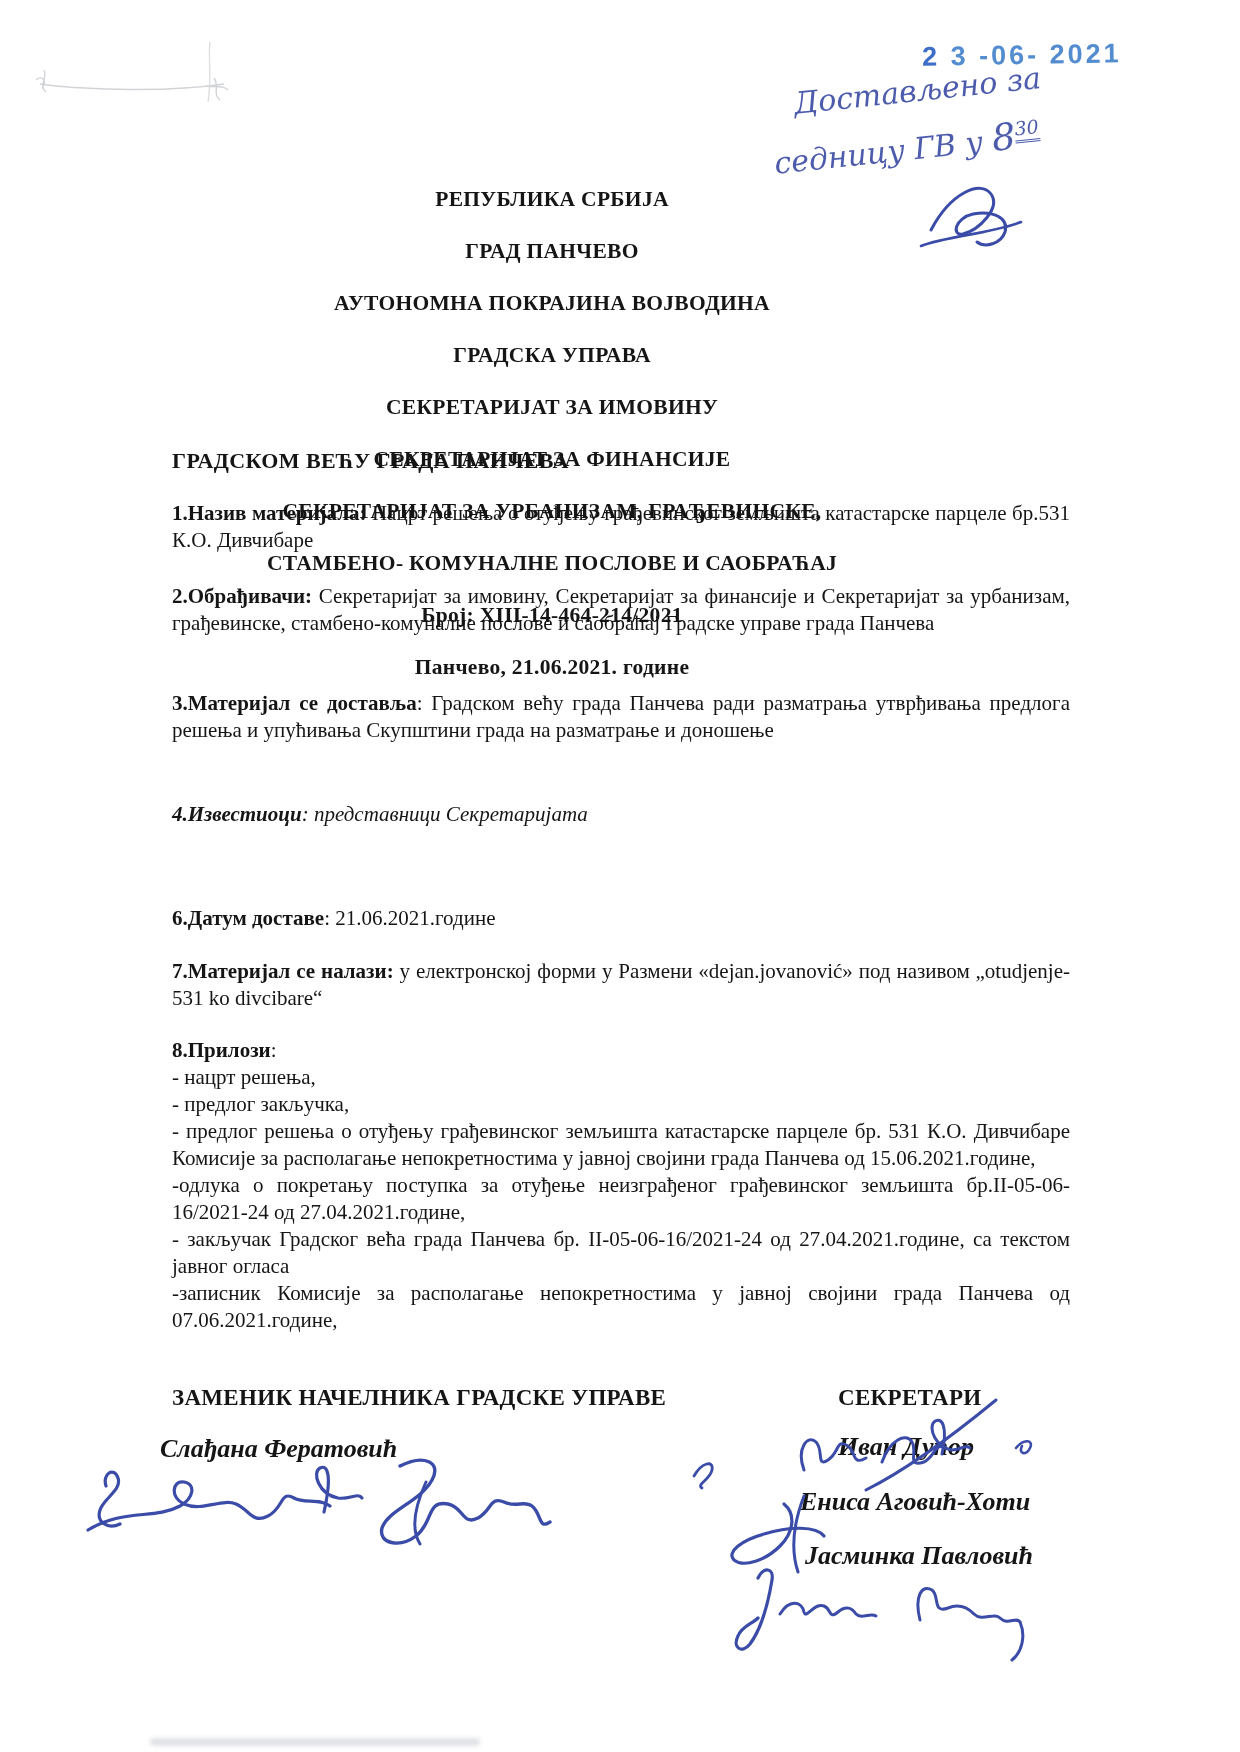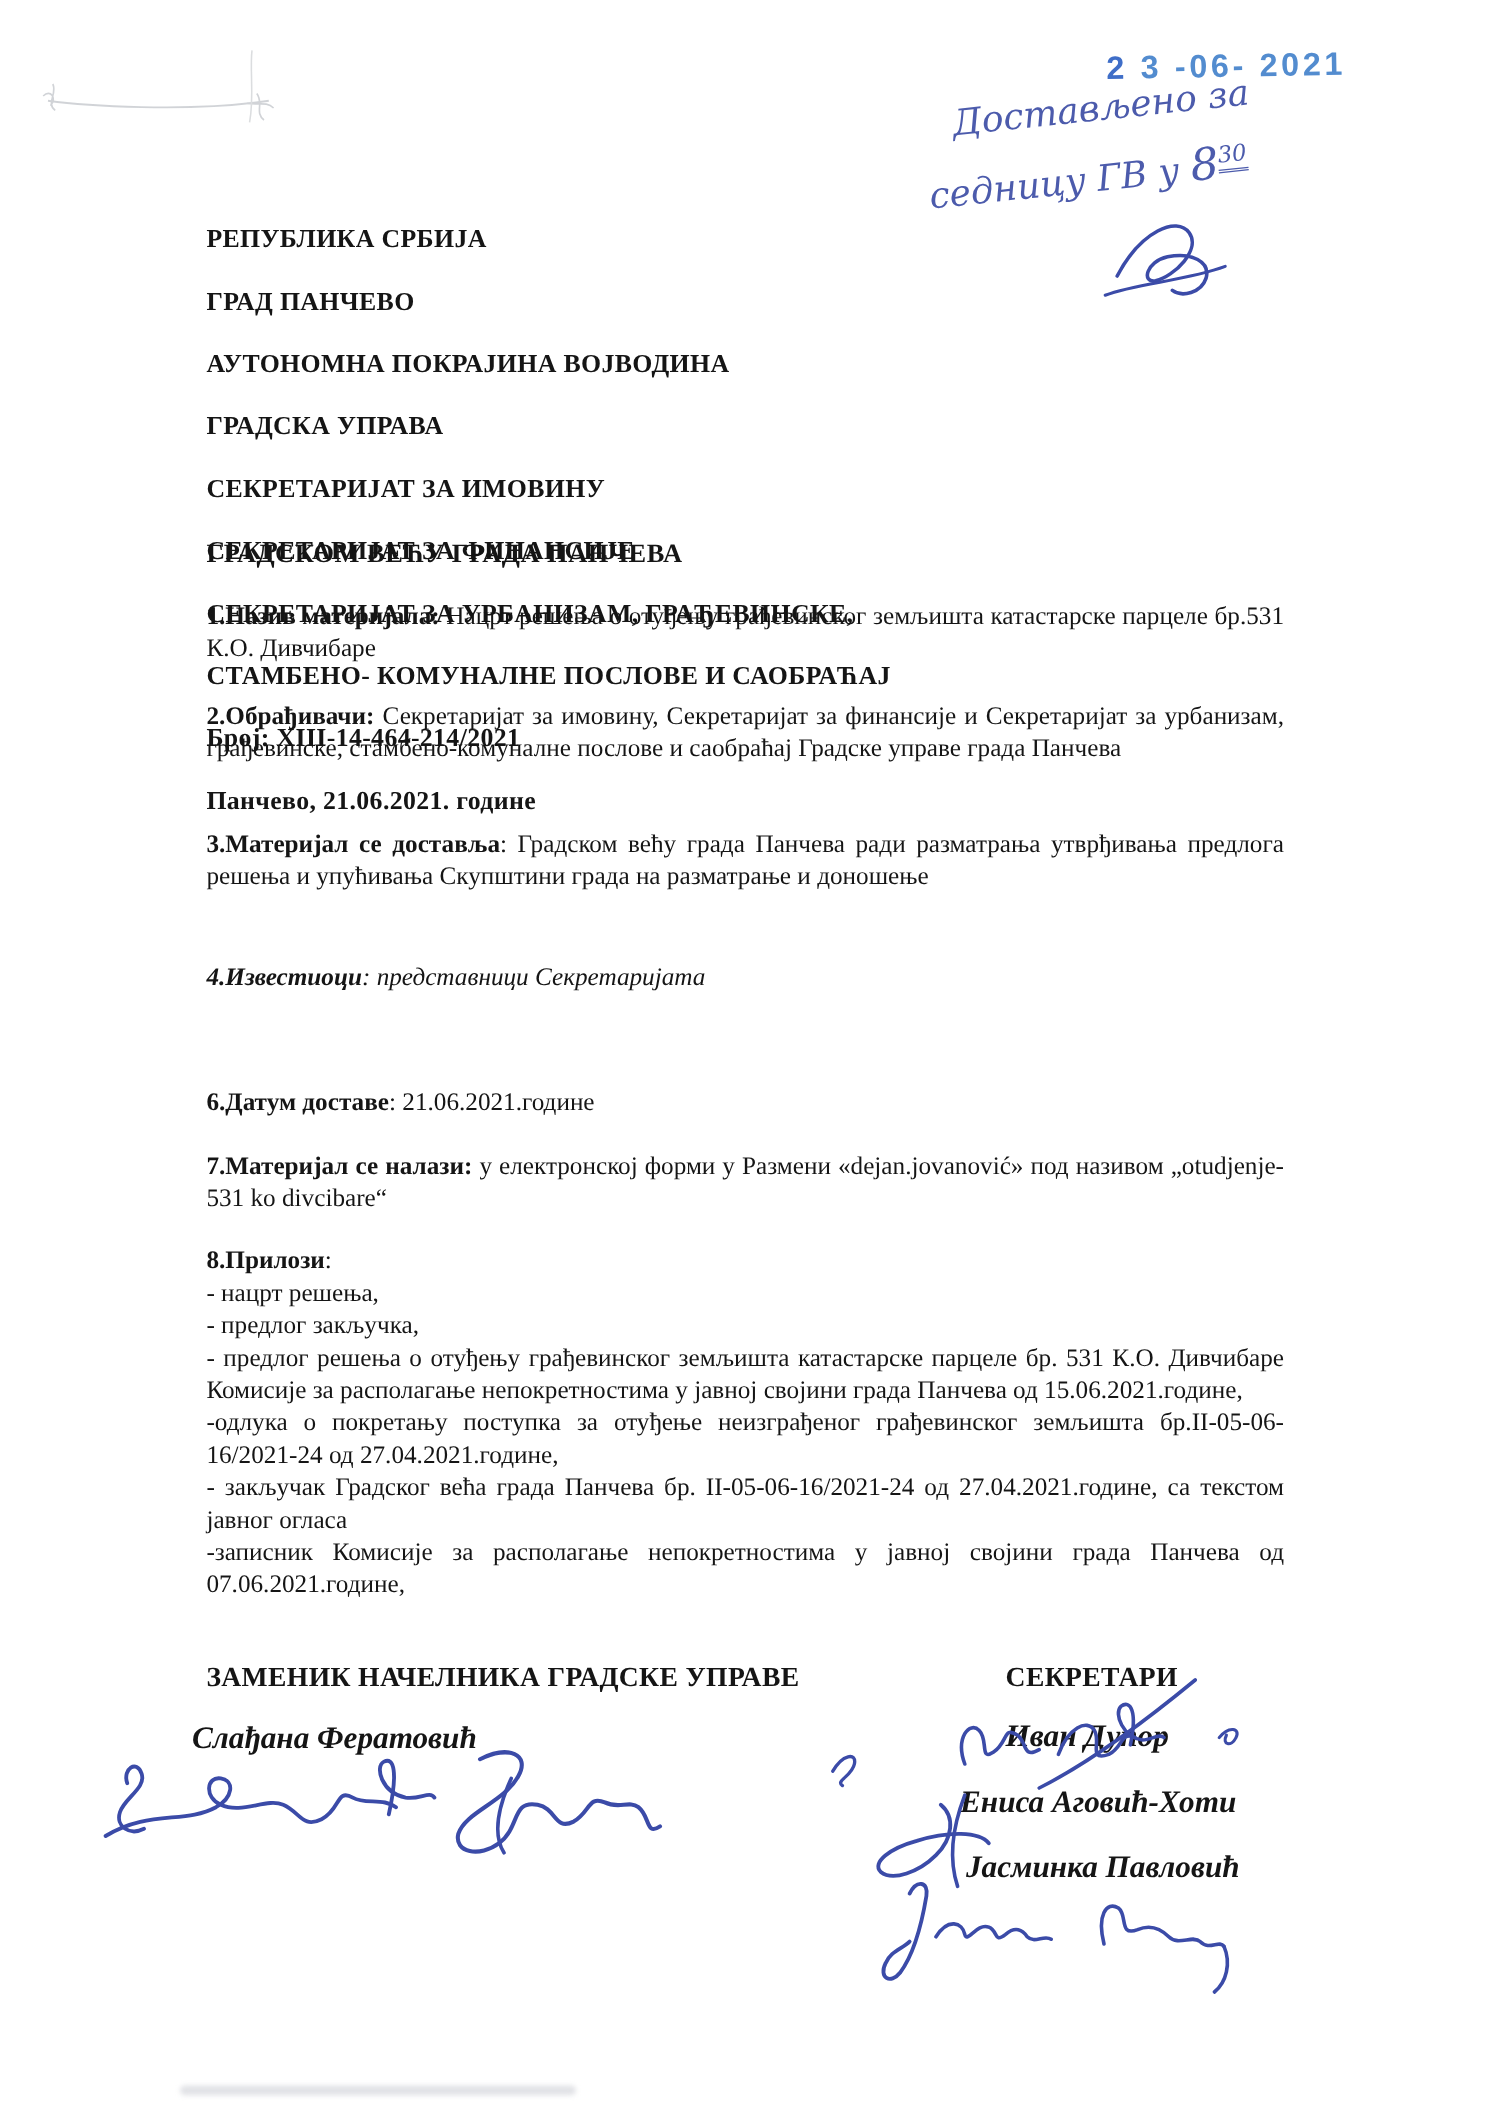--- a/index.html
+++ b/index.html
@@ -7,21 +7,21 @@
     position:relative;width:1240px;height:1752px;margin:0 auto;
     background:#ffffff;overflow:hidden;
     font-family:"Liberation Serif", serif;color:#151515;
   }
   
   .header{
     position:absolute;left:172px;top:160px;width:760px;
     font-weight:bold;font-size:21.5px;line-height:26px;letter-spacing:.3px;
     white-space:pre-line;
   }
-  .header div{height:26px;}
+  .header div{height:26px;text-align:center;}
   .addressee{
     position:absolute;left:172px;top:448px;
     font-weight:bold;font-size:22px;letter-spacing:.4px;
   }
   .sec{
     position:absolute;left:172px;width:898px;margin:0;
     font-size:21px;line-height:27px;
     text-align:justify;text-align-last:left;
   }
   .sec b{font-weight:bold;}

